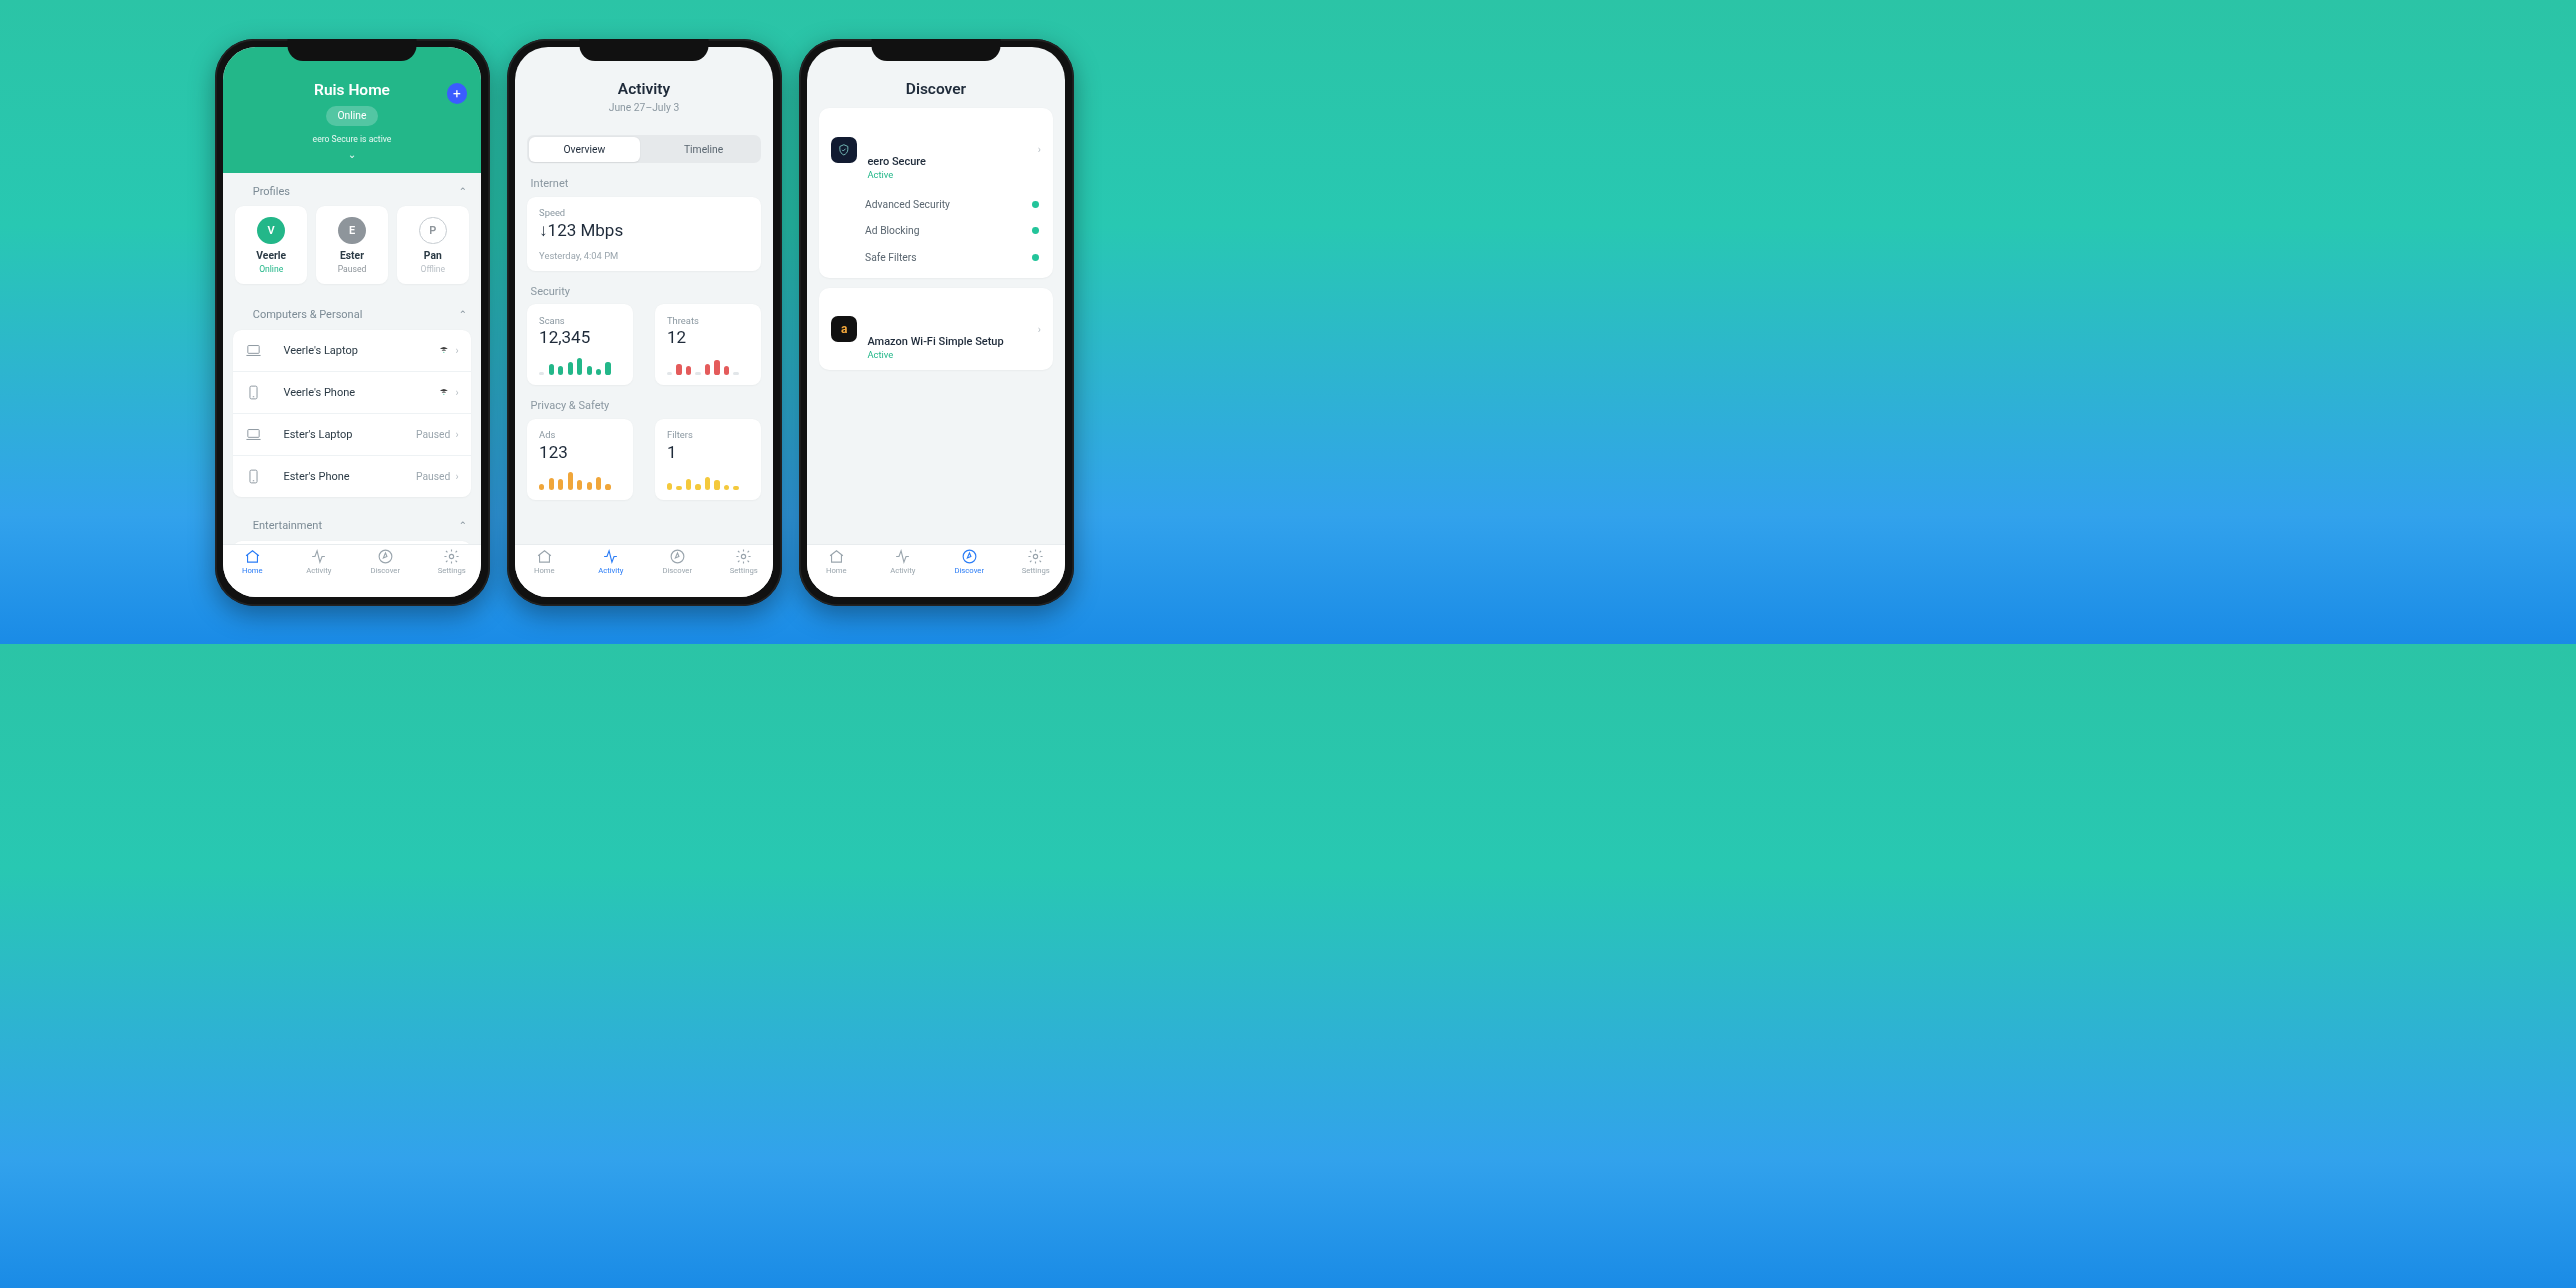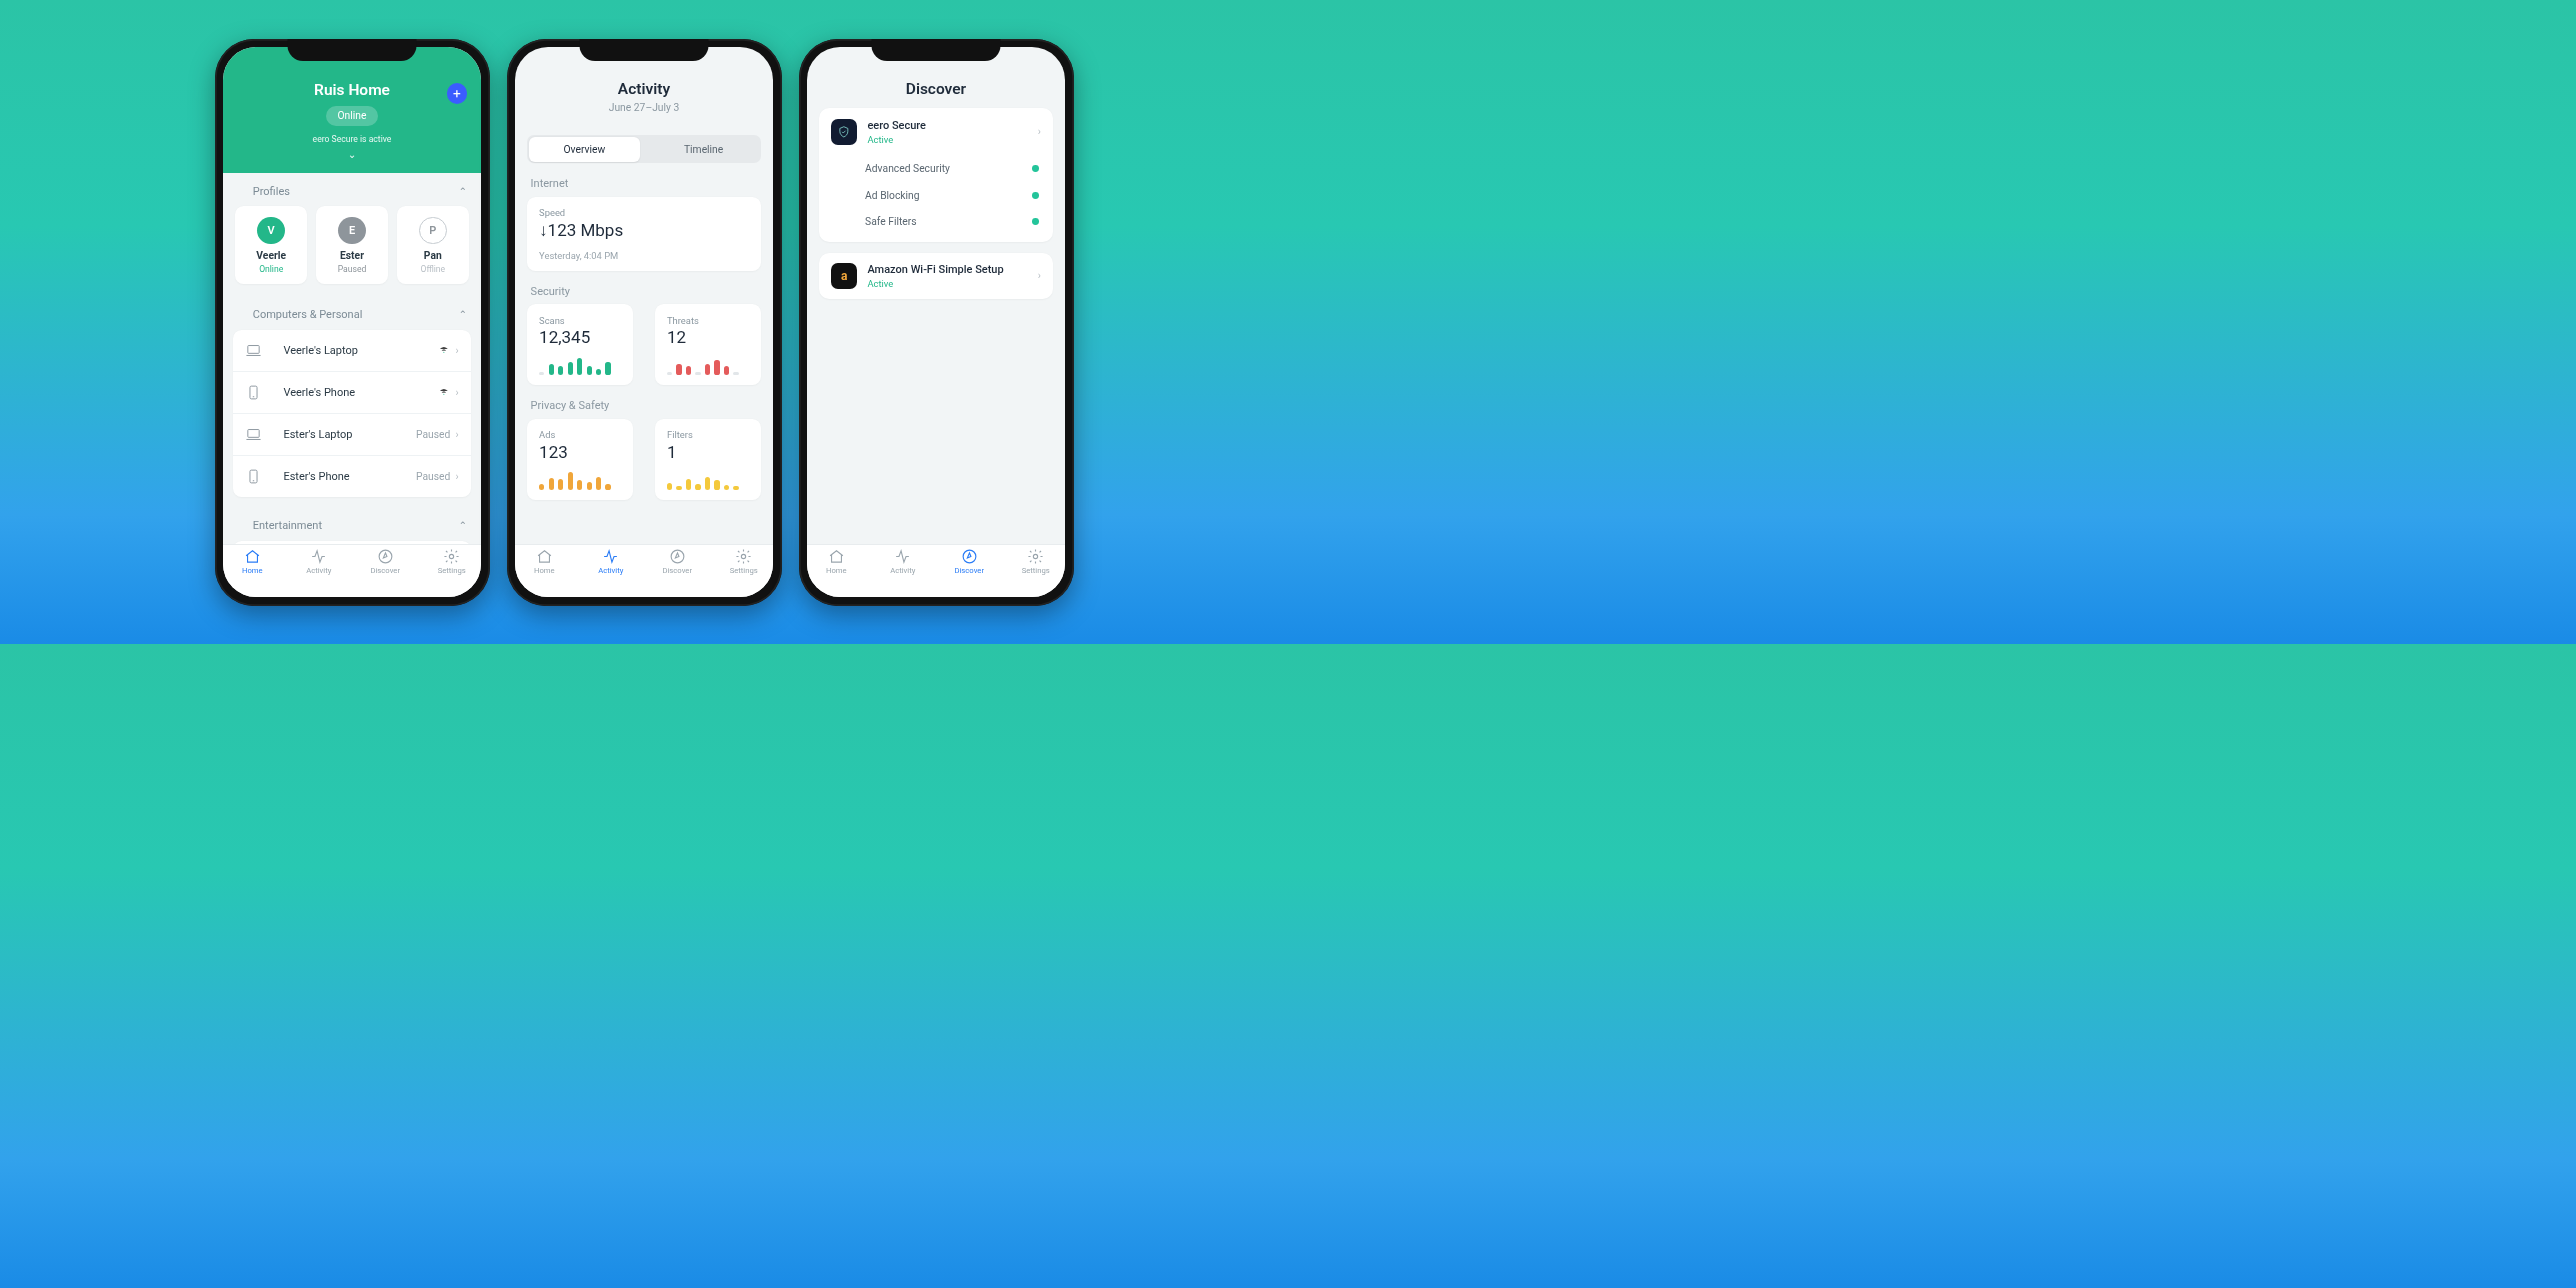--- a/index.html
+++ b/index.html
@@ -98,21 +98,21 @@
   .bars span{width:5.2px;border-radius:2.6px;background:#e2e6e9;}
   .bars .g{background:#23b789;} .bars .r{background:#e45b5b;} .bars .o{background:#f0a63a;} .bars .y{background:#f4c93c;}
 
   
   .dcard{background:#fff;margin:0 12px 10.3px 12px;border-radius:10.3px;padding:0;box-shadow:0 0.9px 1.7px rgba(0,0,0,0.04);}
   .dhead{display:flex;align-items:center;gap:10.3px;padding:10.3px 12px;cursor:pointer;}
   .dicon{width:26px;height:26px;border-radius:6.9px;display:flex;align-items:center;justify-content:center;font-size:12px;}
   .dicon.secure{background:#111b31;color:#fff;}
   .dicon.amz{background:#111;color:#f4a83b;font-weight:700;}
   .dhead .txt{flex:1;}
-  .dhead .nm{font-size:11px;color:#1f2b3a;font-weight:500;}
+  .dhead .nm{font-size:11px;color:#1f2b3a;font-weight:500;margin-top:36px;}
   .dhead .act{font-size:9.4px;color:#23b789;margin-top:1.7px;}
   .drow{display:flex;align-items:center;justify-content:space-between;padding:6.9px 13.7px 6.9px 46px;gap:37px;}
   .drow .lbl{font-size:10.3px;color:#5a6670;}
   .dot{width:6.9px;height:6.9px;border-radius:50%;background:#23c49a;}
   .dcard .pad-bottom{height:6.9px;}
 </style>
 </head>
 <body>
 
 <div class="phone">

